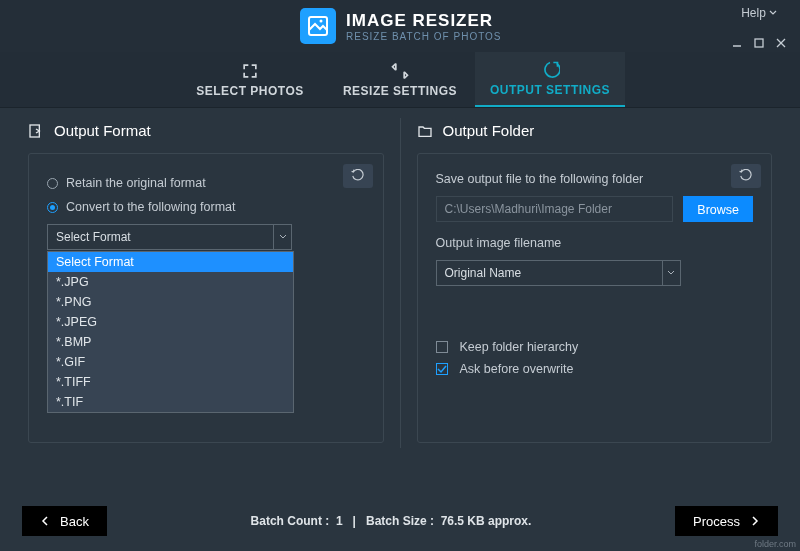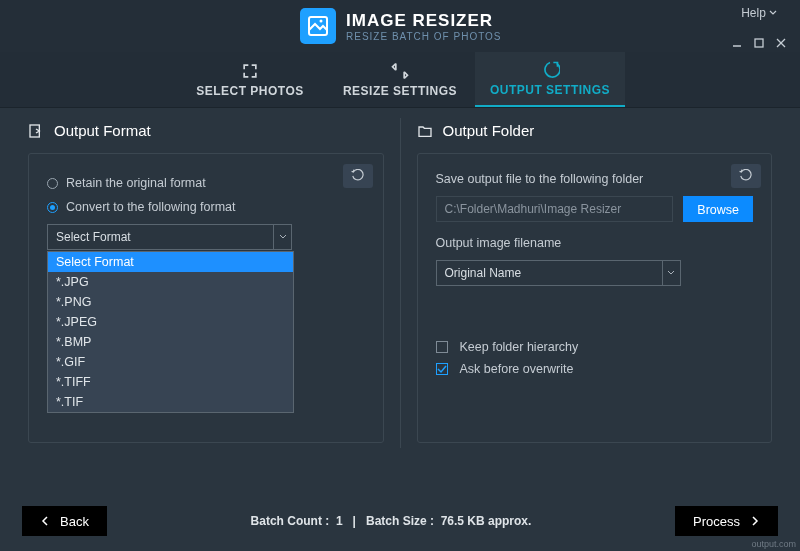--- a/index.html
+++ b/index.html
@@ -171,21 +171,21 @@
     <div class="panel">
       <div class="reset">
         <svg width="14" height="14" viewBox="0 0 24 24" fill="none" stroke="#c5ccd3" stroke-width="2">
             <path d="M4 5 A9 9 0 1 1 3 12"></path>
             <polyline points="1 4 4 5 5 1"></polyline>
           </svg>
       </div>
       <div class="field-label">Save output file to the following folder</div>
       <div class="path-row">
         <div class="path-input">
-            <span>C:\Folder\Madhuri\Image Resizer</span>
+            <span>C:\Users\Madhuri\Image Folder</span>
           </div>
         <button class="browse-btn">Browse</button>
       </div>
       <div class="field-label">Output image filename</div>
       <div class="select-box" style="width:245px;">
         <span>Original Name</span>
         <span class="select-arrow">
           <svg width="8" height="8" viewBox="0 0 8 8">
               <path d="M1 2 L4 5 L7 2" stroke="#aab2ba" fill="none"></path>
             </svg>
@@ -223,13 +223,13 @@
     &nbsp;<span class="val">76.5 KB approx.</span>
   </div>
   <button class="btn">
     <span>Process</span>
     <svg width="10" height="10" viewBox="0 0 10 10">
         <path d="M3 1 L7 5 L3 9" stroke="#fff" fill="none" stroke-width="1.5"></path>
       </svg>
   </button>
 </div>
 
-<div class="watermark">output.com</div>
+<div class="watermark">folder.com</div>
 
 </body></html>

